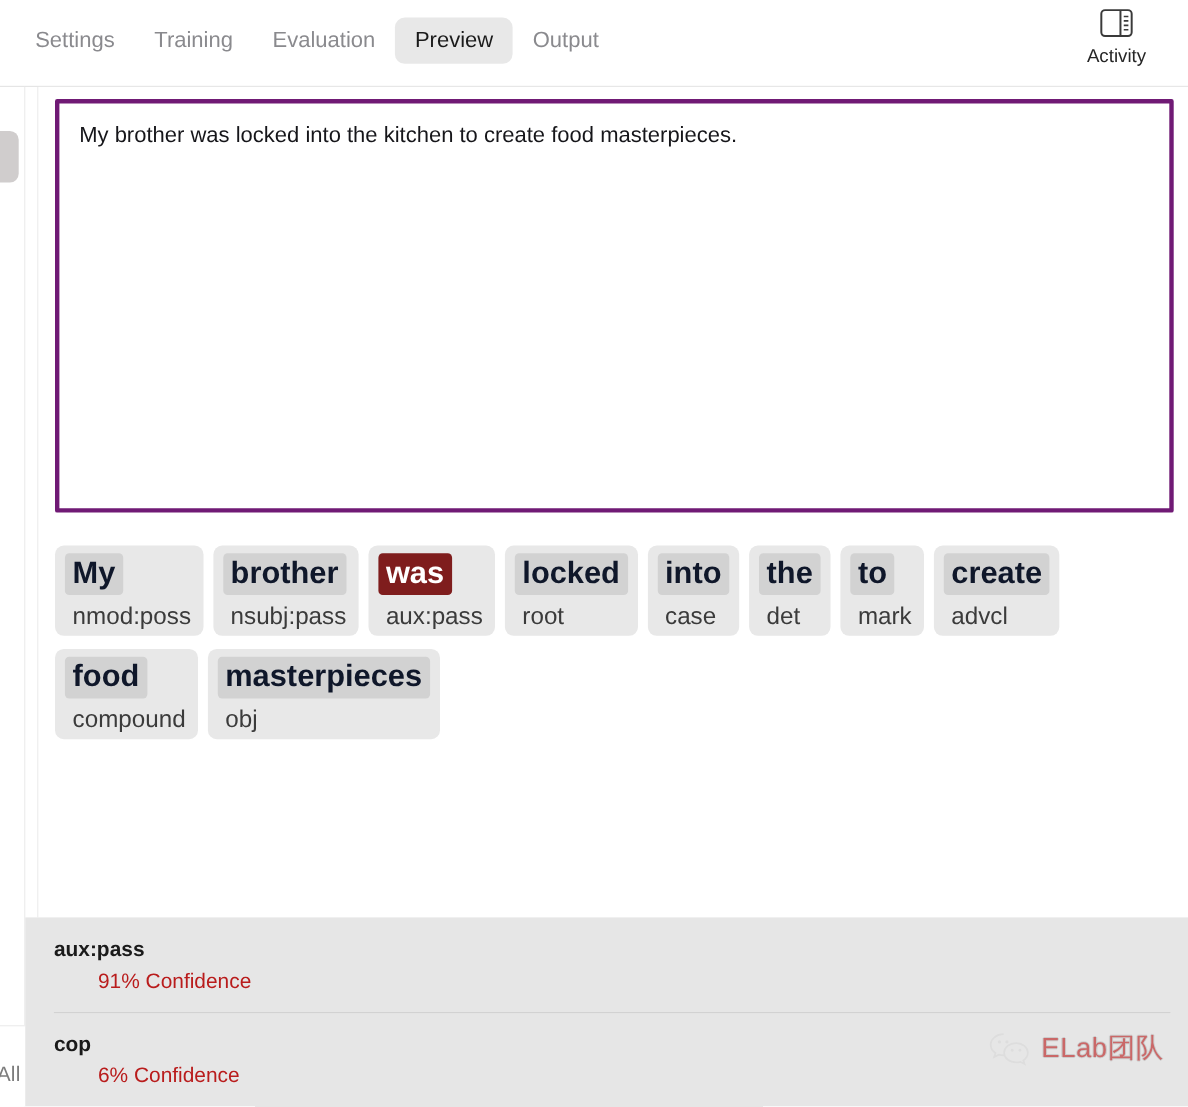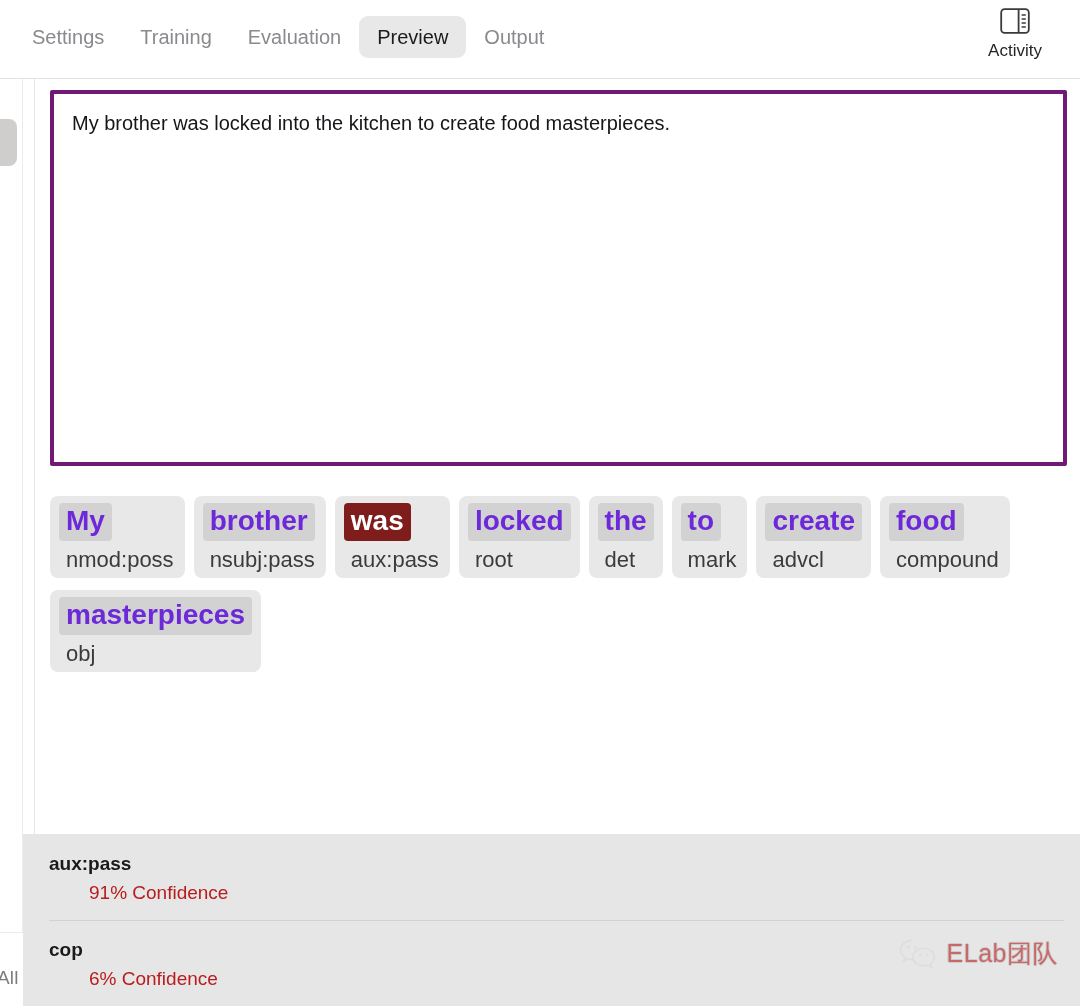--- a/index.html
+++ b/index.html
@@ -149,21 +149,21 @@
     align-items: flex-start;
     cursor: default;
     min-width: 0;
   }
   .chip-word {
     background: #d2d2d2;
     border-radius: 4px;
     padding: 1px 7px 3px 7px;
     font-size: 28px;
     font-weight: bold;
-    color: #6d28d9;
+    color: #0f172a;
     line-height: 34px;
     white-space: nowrap;
   }
   .chip.selected .chip-word {
     background: #7f1d1d;
     color: #ffffff;
   }
   .chip-dep {
     margin-top: 9px;
     padding: 0 2px 0 7px;
@@ -280,20 +280,24 @@
           <div class="chip-word">brother</div>
           <div class="chip-dep">nsubj:pass</div>
         </div>
         <div class="chip selected">
           <div class="chip-word">was</div>
           <div class="chip-dep">aux:pass</div>
         </div>
         <div class="chip">
           <div class="chip-word">locked</div>
           <div class="chip-dep">root</div>
+        </div>
+        <div class="chip">
+          <div class="chip-word">into</div>
+          <div class="chip-dep">case</div>
         </div>
         <div class="chip">
           <div class="chip-word">the</div>
           <div class="chip-dep">det</div>
         </div>
         <div class="chip">
           <div class="chip-word">to</div>
           <div class="chip-dep">mark</div>
         </div>
         <div class="chip">

